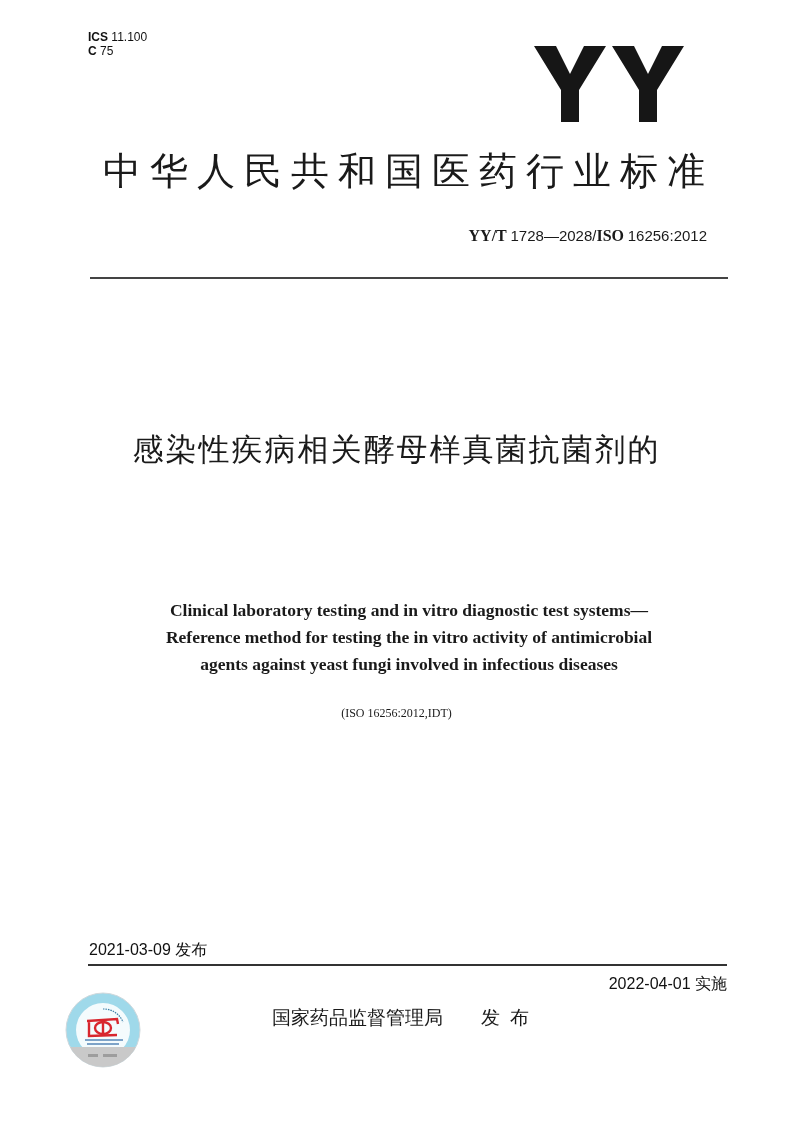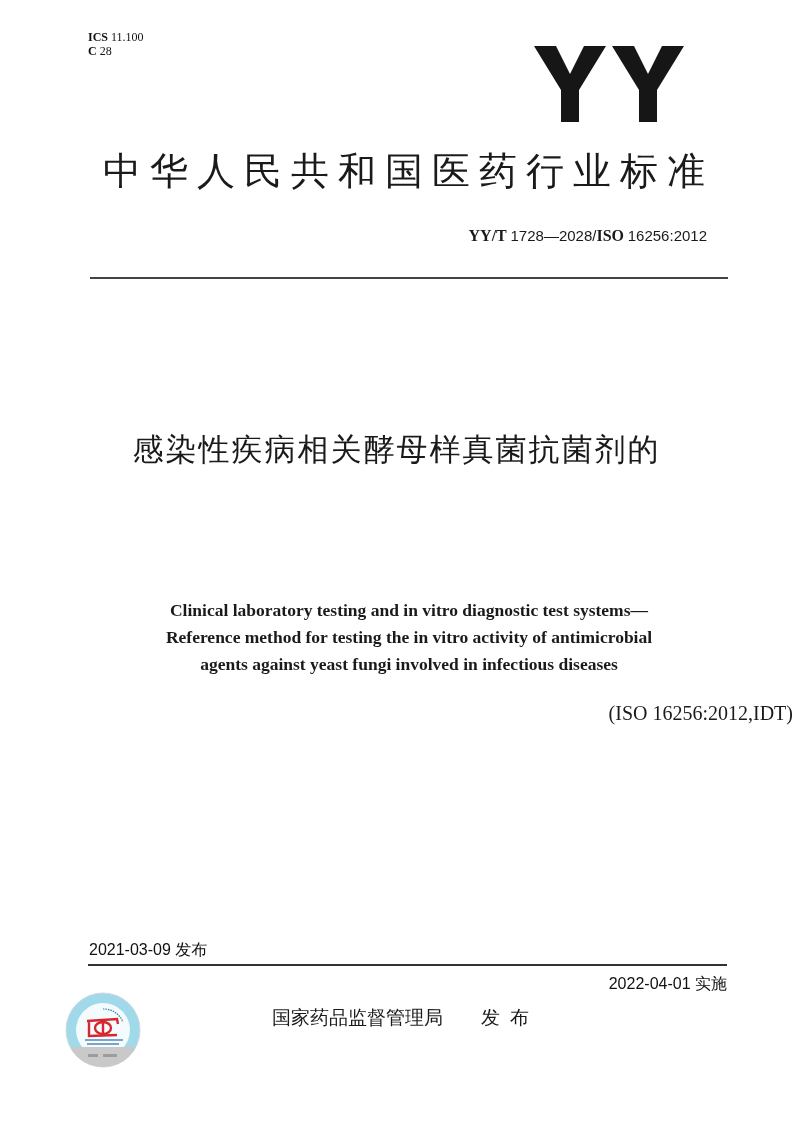--- a/index.html
+++ b/index.html
@@ -1,48 +1,48 @@
 <!DOCTYPE html>
 <html><head>
 <meta charset="utf-8">
 <style>
   html, body { margin: 0; padding: 0; background: #ffffff; }
   body { width: 793px; height: 1122px; position: relative; overflow: hidden; color: #1a1a1a; }
   .abs { position: absolute; }
-  .classification { left: 88px; top: 30px; font-family: Liberation Serif, serif; font-size: 12px; line-height: 14px; color: #111; }
+  .classification { left: 88px; top: 30px; font-family: Liberation Sans, sans-serif; font-size: 12px; line-height: 14px; color: #111; }
   .classification .row { white-space: nowrap; }
   .classification .lbl { font-weight: bold; }
   .yy-logo { left: 532px; top: 44px; width: 156px; height: 80px; }
   .header-title { left: 0; width: 793px; top: 148px; text-align: center; font-family: "DejaVu Sans", sans-serif; font-size: 38px; line-height: 46px; letter-spacing: 9px; color: #1a1a1a; padding-left: 24px; box-sizing: border-box; }
   .std-number { right: 86px; top: 226px; font-size: 15px; line-height: 20px; color: #1a1a1a; white-space: nowrap; }
   .std-number .b { font-family: "Liberation Serif", serif; font-weight: bold; font-size: 16px; }
   .std-number .n { font-family: "Liberation Sans", sans-serif; }
   .rule-top { left: 90px; top: 277px; width: 638px; height: 2px; background: #444; }
   .cn-title { left: 0; width: 793px; top: 424px; text-align: center; font-family: "DejaVu Sans", sans-serif; font-size: 31px; line-height: 50px; letter-spacing: 2px; color: #1a1a1a; }
   .en-title { left: 0; width: 818px; top: 597px; text-align: center; font-family: "Liberation Serif", serif; font-weight: bold; font-size: 17.5px; line-height: 27px; color: #1a1a1a; }
-  .iso-ref { left: 0; width: 793px; top: 703px; text-align: right; font-family: "Liberation Serif", serif; font-size: 20px; line-height: 20px; color: #1a1a1a; }
+  .iso-ref { left: 0; width: 793px; top: 703px; text-align: center; font-family: "Liberation Serif", serif; font-size: 12px; line-height: 20px; color: #1a1a1a; }
   .date-left { left: 89px; top: 940px; font-family: "Liberation Sans", sans-serif; font-size: 16px; line-height: 20px; color: #111; text-align: center; }
   .date-right { right: 66px; top: 974px; font-family: "Liberation Sans", sans-serif; font-size: 16px; line-height: 20px; color: #111; }
   .date-left .cn, .date-right .cn { font-family: "DejaVu Sans", sans-serif; }
   .rule-bottom { left: 88px; top: 964px; width: 639px; height: 2px; background: #333; }
   .issuer { left: 272px; top: 1005px; font-family: "DejaVu Sans", sans-serif; font-size: 19px; line-height: 24px; color: #1a1a1a; white-space: nowrap; }
   .issuer .pub { margin-left: 38px; letter-spacing: 10px; }
   .sticker { left: 65px; top: 992px; width: 76px; height: 76px; }
 </style>
 </head>
 <body>
 
 <div class="abs classification">
   <div class="row">
     <span class="lbl">ICS</span>
     <span>11.100</span>
   </div>
   <div class="row">
     <span class="lbl">C</span>
-    <span>28</span>
+    <span>75</span>
   </div>
 </div>
 
 <svg class="abs yy-logo" viewBox="0 0 156 80" xmlns="http://www.w3.org/2000/svg">
   <polygon fill="#161616" points="2,2 24,2 38,30 52,2 74,2 47,46 47,78 29,78 29,46"></polygon>
   <polygon fill="#161616" points="80,2 102,2 116,30 130,2 152,2 125,46 125,78 107,78 107,46"></polygon>
 </svg>
 
 <div class="abs header-title">中华人民共和国医药行业标准</div>
 

